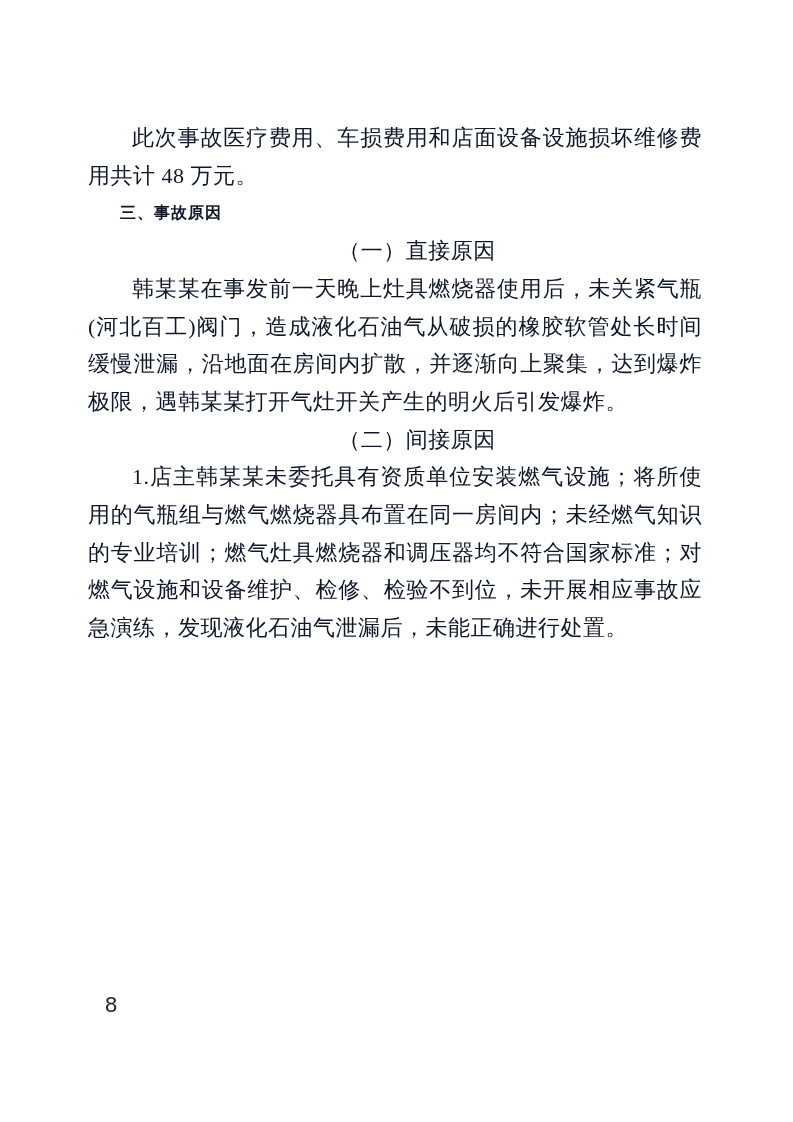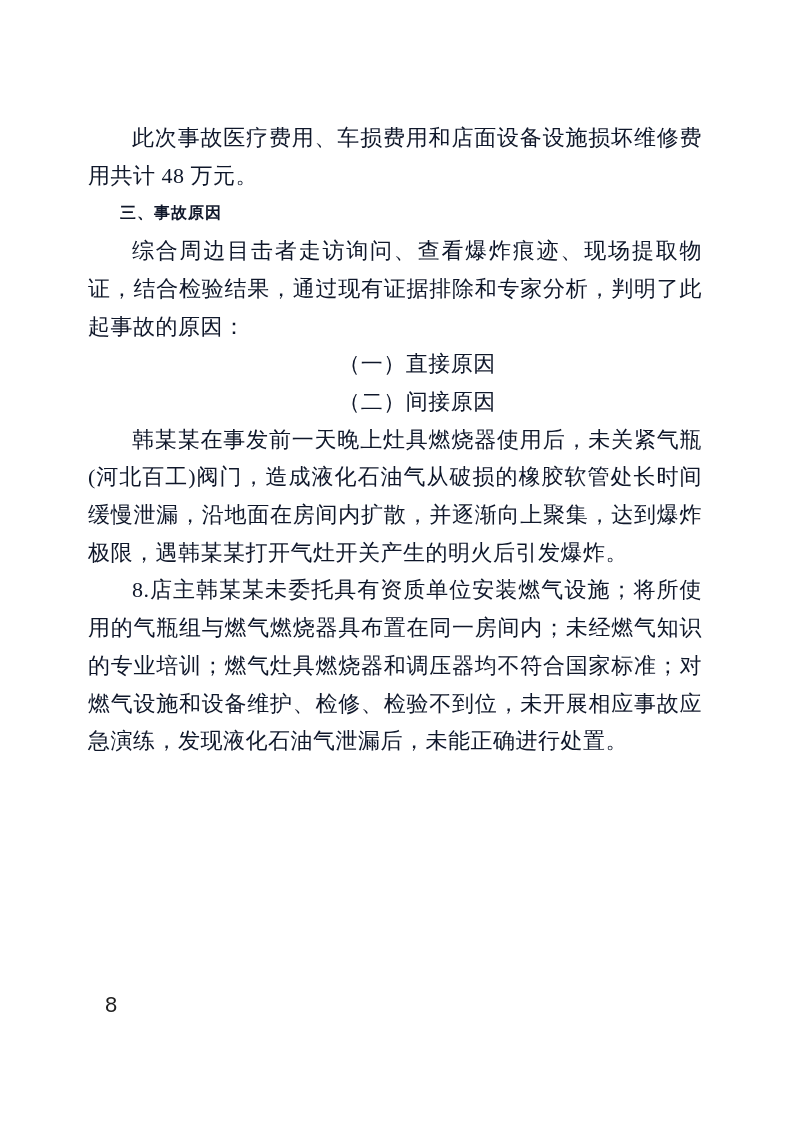--- a/index.html
+++ b/index.html
@@ -53,20 +53,19 @@
     color: #1e1e1e;
   }
 </style>
 </head>
 <body>
 
 <div class="page">
   <div class="text-block">
     <p class="para body">此次事故医疗费用、车损费用和店面设备设施损坏维修费用共计 48 万元。</p>
     <p class="para heading-1">三、事故原因</p>
-    <p class="para body">综合周边目击者走访询问、查看爆炸痕迹、现场提取物证，结合检验结果，通过现有证据排除和专家分析，判明了此起事故的原因：</p>
     <p class="para heading-2">（一）直接原因</p>
+    <p class="para body">韩某某在事发前一天晚上灶具燃烧器使用后，未关紧气瓶(河北百工)阀门，造成液化石油气从破损的橡胶软管处长时间缓慢泄漏，沿地面在房间内扩散，并逐渐向上聚集，达到爆炸极限，遇韩某某打开气灶开关产生的明火后引发爆炸。</p>
     <p class="para heading-2">（二）间接原因</p>
-    <p class="para body">韩某某在事发前一天晚上灶具燃烧器使用后，未关紧气瓶(河北百工)阀门，造成液化石油气从破损的橡胶软管处长时间缓慢泄漏，沿地面在房间内扩散，并逐渐向上聚集，达到爆炸极限，遇韩某某打开气灶开关产生的明火后引发爆炸。</p>
-    <p class="para body">8.店主韩某某未委托具有资质单位安装燃气设施；将所使用的气瓶组与燃气燃烧器具布置在同一房间内；未经燃气知识的专业培训；燃气灶具燃烧器和调压器均不符合国家标准；对燃气设施和设备维护、检修、检验不到位，未开展相应事故应急演练，发现液化石油气泄漏后，未能正确进行处置。</p>
+    <p class="para body">1.店主韩某某未委托具有资质单位安装燃气设施；将所使用的气瓶组与燃气燃烧器具布置在同一房间内；未经燃气知识的专业培训；燃气灶具燃烧器和调压器均不符合国家标准；对燃气设施和设备维护、检修、检验不到位，未开展相应事故应急演练，发现液化石油气泄漏后，未能正确进行处置。</p>
   </div>
   <div class="page-number">8</div>
 </div>
 
 </body></html>

